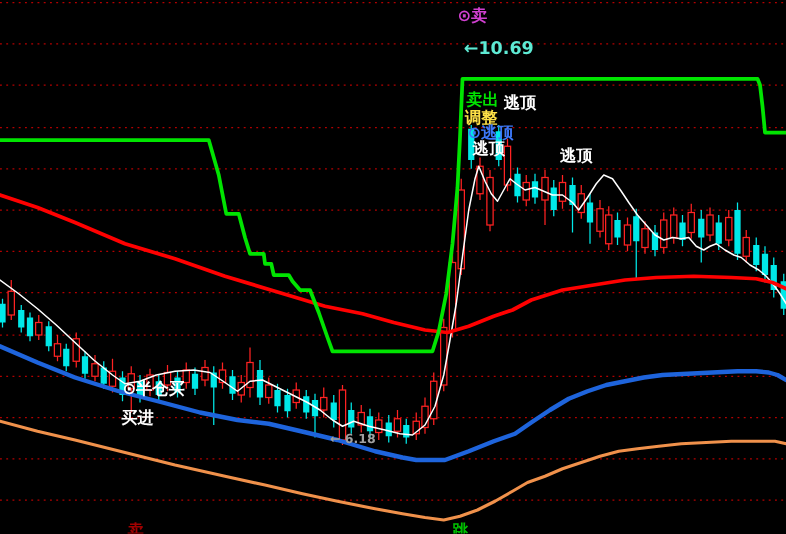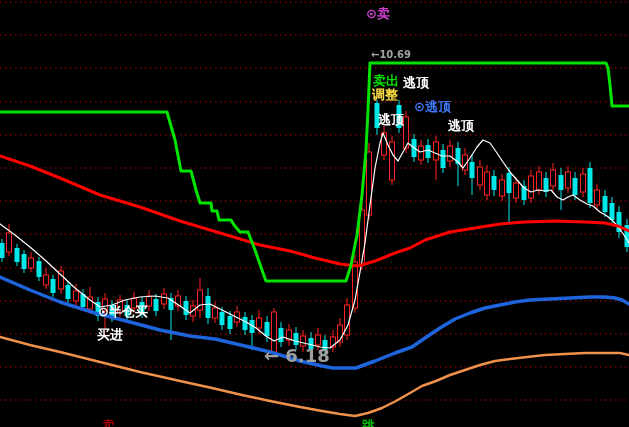--- a/index.html
+++ b/index.html
@@ -211,26 +211,26 @@
       <line x1="627" y1="219" x2="627" y2="252" stroke="#00e8e8" stroke-width="1"></line>
       <rect x="624.5" y="225" width="5" height="22" fill="#00e8e8"></rect>
       <polyline points="0,224 15,235 30,247 45,260 60,274 75,288 90,300 100,307 112,305 125,300 140,297 155,296 168,298 180,306 190,313 200,305 210,304 222,310 234,316 246,322 256,328 266,336 274,341 283,337 295,341 308,344 320,347 330,348 340,340 348,325 355,300 360,272 365,243 370,205 375,168 380,143 383,133 388,145 393,155 398,161 403,152 408,143 413,147 420,152 428,150 435,153 442,156 450,156 458,162 463,168 470,158 477,147 483,140 490,143 497,153 503,162 510,172 517,180 524,188 531,192 538,190 545,191 551,190 557,197 563,200 568,197 573,195 580,200 587,204 593,206 600,212 607,216 613,221 619,228 624,235 629,243" fill="none" stroke="#ffffff" stroke-width="1.2" stroke-linejoin="round" stroke-linecap="round"></polyline>
       <polyline points="0,337 30,345 60,352 100,362 140,372 180,381 212,388 242,395 270,401 300,407 322,411 340,414 355,416 368,413 382,408 396,401 410,393 422,386 436,381 450,375 465,370 480,365 495,361 510,359 527,357 545,355 565,354 585,353 605,353 620,353 629,355" fill="none" stroke="#f0914b" stroke-width="2.5" stroke-linejoin="round" stroke-linecap="round"></polyline>
       <polyline points="0,277 30,290 60,302 95,313 130,322 160,330 190,336 215,339 245,346 270,352 300,361 322,366 333,368 356,368 375,361 395,353 412,347 425,338 440,328 455,319 470,313 485,308 500,305 515,302 530,300 550,299 570,298 590,297 605,297 615,298 622,300 629,304" fill="none" stroke="#1e64dc" stroke-width="3.5" stroke-linejoin="round" stroke-linecap="round"></polyline>
       <polyline points="0,156 30,166 60,178 100,195 140,207 180,221 220,233 260,245 290,251 315,258 340,264 358,266 375,261 395,253 410,248 425,240 450,232 475,228 500,224 525,222 555,221 585,222 605,223 618,226 629,231" fill="none" stroke="#ff0000" stroke-width="3" stroke-linejoin="round" stroke-linecap="round"></polyline>
       <polyline points="0,112 167,112 175,140 181,171 191,171 196,190 200,203 211,203 212,211 217,211 219,220 231,220 234,225 240,232 248,232 255,250 262,270 266,281 346,281 351,265 357,235 362,195 366,150 368,110 370,63 606,63 608,68 610,85 612,106 629,106" fill="none" stroke="#00e400" stroke-width="3" stroke-linejoin="round" stroke-linecap="round"></polyline>
     </svg>
   <div class="ann-layer" id="annotations">
       <div class="annotation" style="left: 366px; top: 7px; color: rgb(208, 64, 208); font-size: 13px;">⊙卖</div>
-      <div class="annotation" style="left: 371px; top: 50px; color: #a3a3a3; font-size: 10px;">←10.69</div>
+      <div class="annotation" style="left: 371px; top: 32px; color: #5eead4; font-size: 14px;">←10.69</div>
       <div class="annotation" style="left: 373px; top: 74px; color: rgb(0, 228, 0); font-size: 13px;">卖出</div>
       <div class="annotation" style="left: 403px; top: 76px; color: rgb(255, 255, 255); font-size: 13px;">逃顶</div>
       <div class="annotation" style="left: 372px; top: 88px; color: #fde047; font-size: 13px;">调整</div>
-      <div class="annotation" style="left: 374px; top: 100px; color: rgb(60, 120, 248); font-size: 13px; margin-left: 40px;">⊙逃顶</div>
+      <div class="annotation" style="left: 374px; top: 100px; color: rgb(60, 120, 248); font-size: 13px;">⊙逃顶</div>
       <div class="annotation" style="left: 378px; top: 113px; color: rgb(255, 255, 255); font-size: 13px;">逃顶</div>
       <div class="annotation" style="left: 448px; top: 119px; color: rgb(255, 255, 255); font-size: 13px;">逃顶</div>
       <div class="annotation" style="left: 98px; top: 305px; color: #ffffff; font-size: 13px;">⊙半仓买</div>
       <div class="annotation" style="left: 97px; top: 328px; color: rgb(255, 255, 255); font-size: 13px;">买进</div>
-      <div class="annotation" style="left: 264px; top: 347px; color: rgb(160, 160, 160); font-size: 18px;">← 6.18</div>
+      <div class="annotation" style="left: 264px; top: 347px; color: rgb(160, 160, 160); font-size: 10px;">← 6.18</div>
       <div class="annotation" style="left: 102px; top: 419px; color: rgb(160, 0, 0); font-size: 13px;">卖</div>
       <div class="annotation" style="left: 362px; top: 419px; color: rgb(0, 192, 0); font-size: 13px;">跳</div>
     </div>
 </div>
 
 </body></html>

